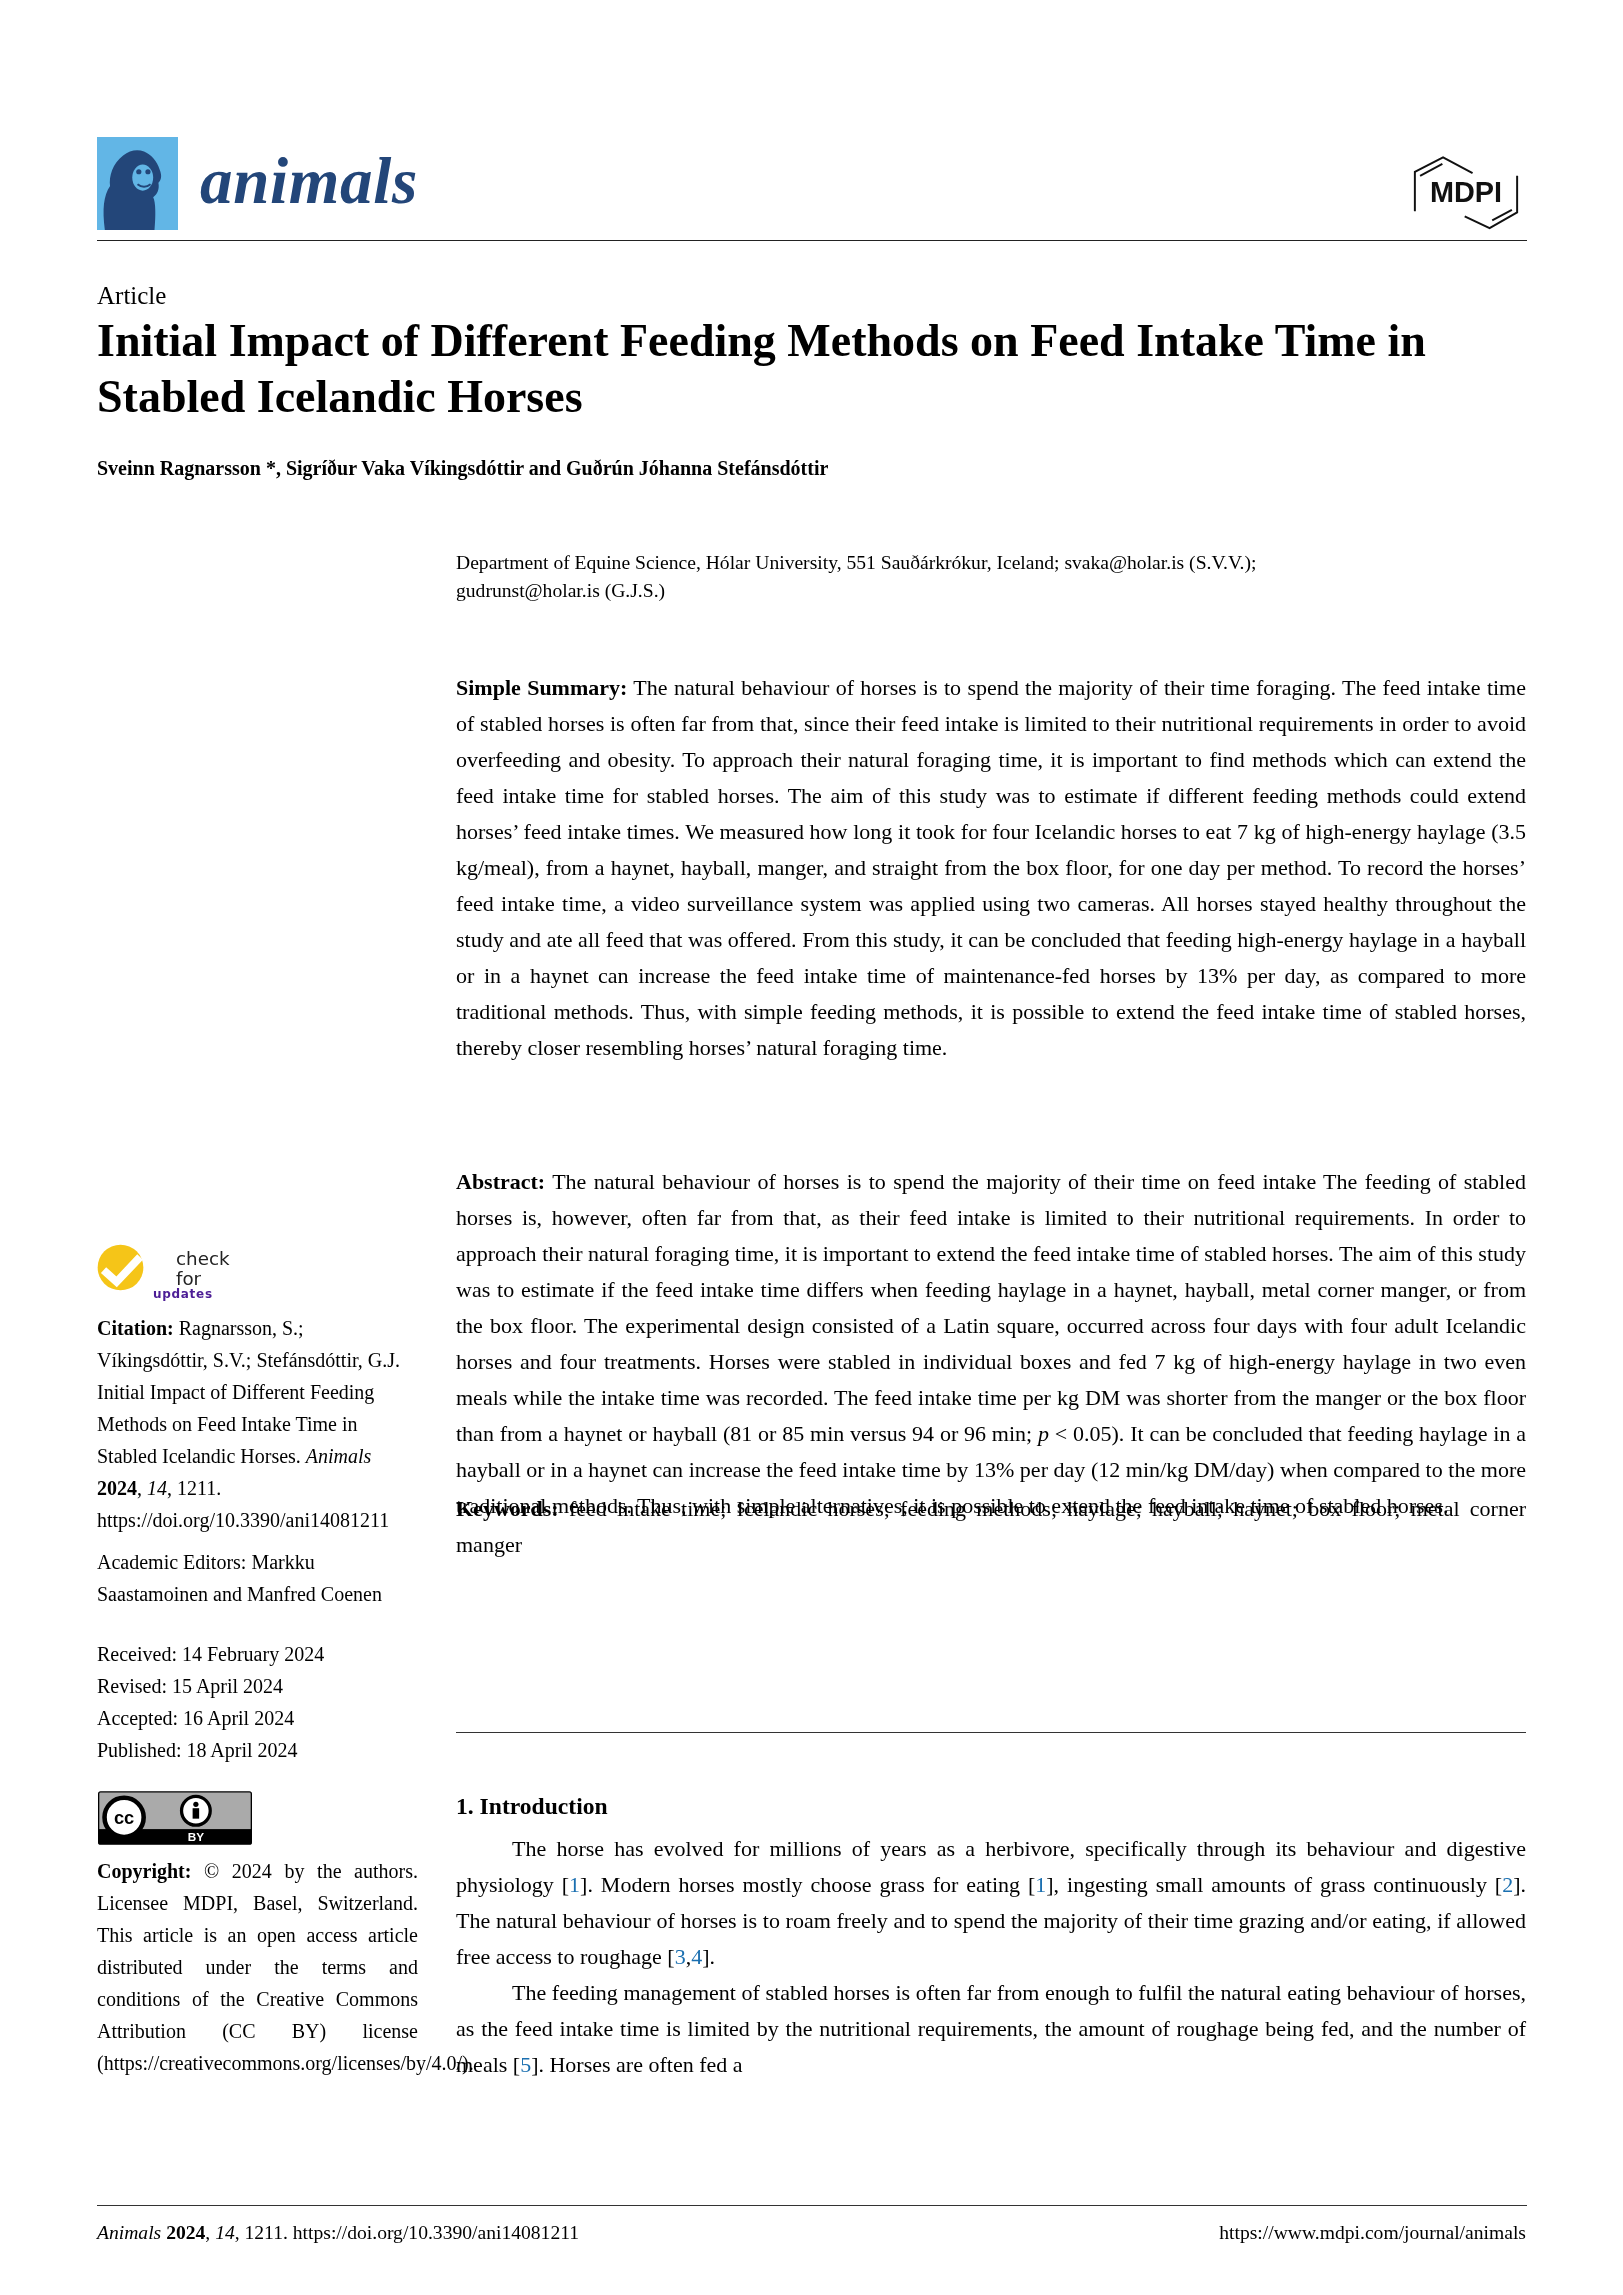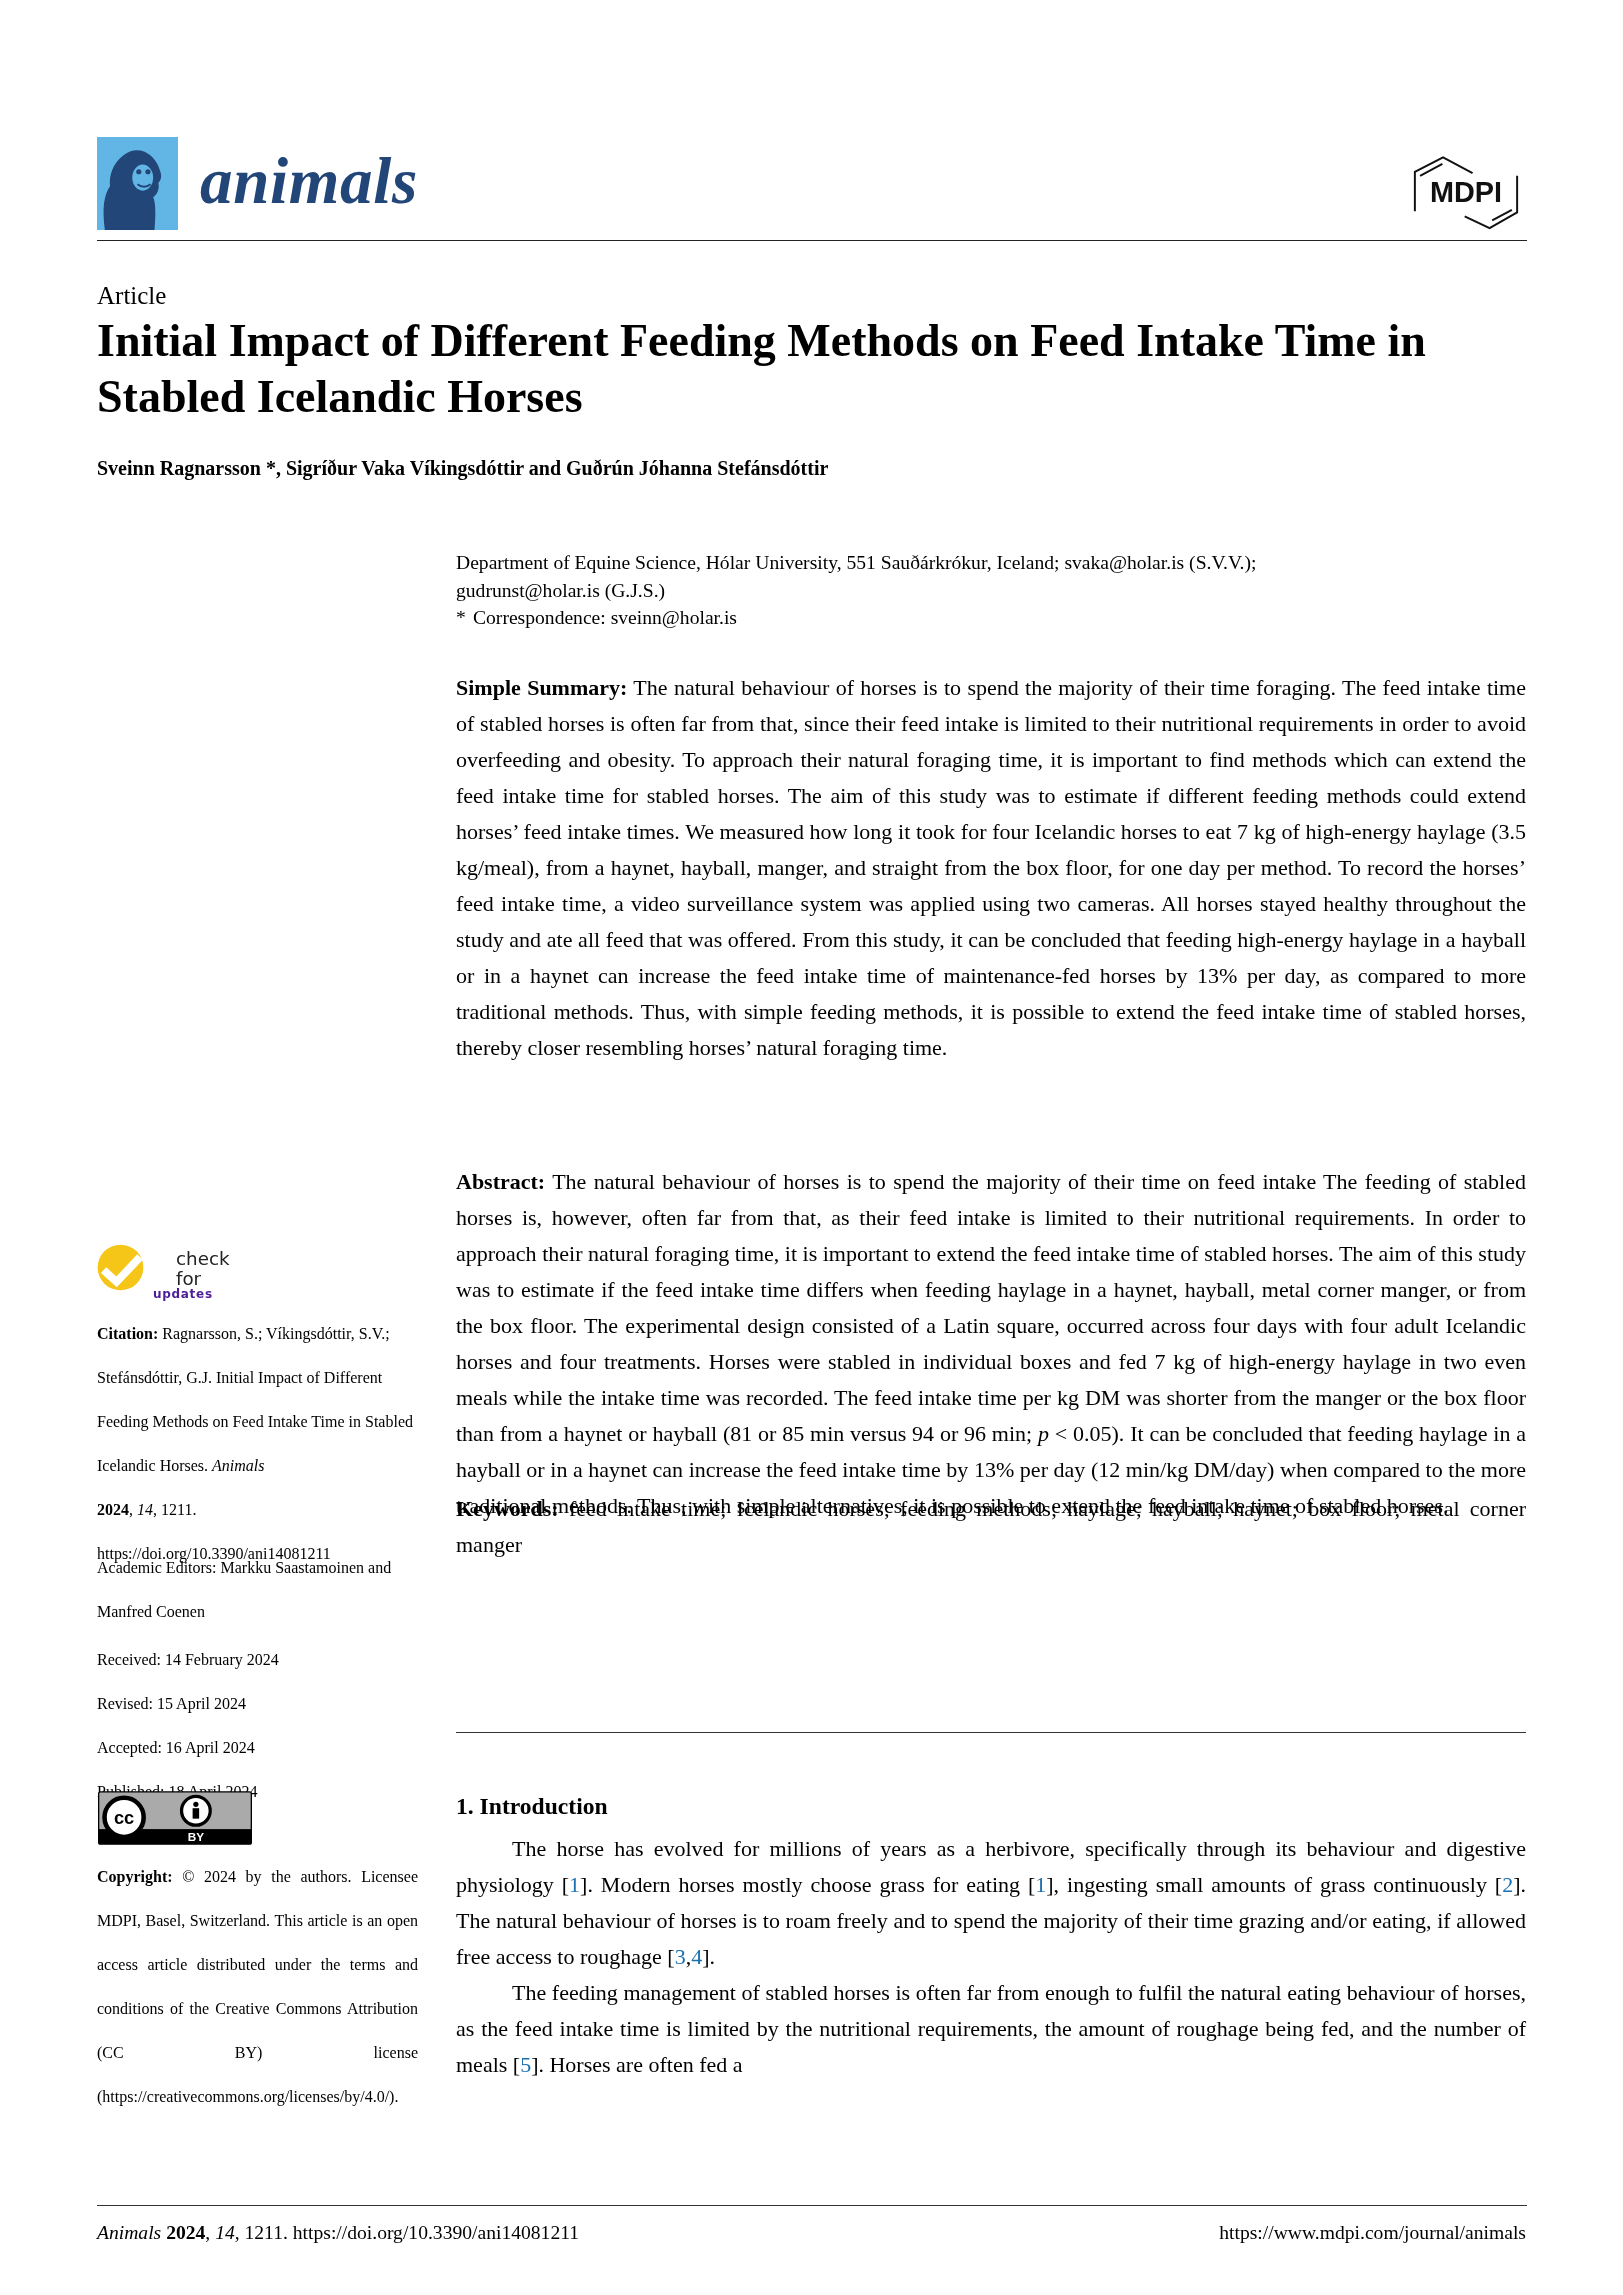--- a/index.html
+++ b/index.html
@@ -27,21 +27,21 @@
   #abstract { top: 1164px; }
   #keywords { top: 1491px; }
   .label { font-weight: bold; }
   #rule-mid { left: 456px; top: 1732px; width: 1070px; height: 0; border-top: 1.3px solid #333; }
   #intro-heading { left: 456px; top: 1791px; font-size: 23.6px; font-weight: bold; line-height: 31px; }
   #intro { top: 1831px; }
   #intro p { margin: 0; text-indent: 56px; }
   .ref { color: #1a6fb0; }
 
   
-  .lcol { left: 97px; width: 321px; font-size: 16px; line-height: 44px; }
+  .lcol { left: 97px; width: 321px; font-size: 20px; line-height: 32px; }
   #check-updates { left: 97px; top: 1244px; width: 151px; height: 46px; }
   #check-icon { position: absolute; left: 0; top: 0; width: 47px; height: 47px; }
   #check-text1 { position: absolute; left: 56px; top: 5.2px; font-family: "DejaVu Sans", sans-serif; font-size: 18.3px; line-height: 19.6px; color: #222; margin-left: 23px; }
   #check-text2 { position: absolute; left: 56px; top: 41px; font-family: "DejaVu Sans", sans-serif; font-size: 12px; font-weight: bold; line-height: 19.6px; color: #4c1d95; letter-spacing: 0.7px; }
   #citation { top: 1312px; }
   #editors { top: 1546px; }
   #dates { top: 1638px; }
   #cc-badge { left: 98px; top: 1791px; width: 154px; height: 54px; }
   #copyright { top: 1855px; text-align: justify; }
 
@@ -75,21 +75,20 @@
 </div>
 <div id="header-rule" class="abs"></div>
 
 <div id="article-type" class="abs">Article</div>
 <div id="title" class="abs">Initial Impact of Different Feeding Methods on Feed Intake Time in Stabled Icelandic Horses</div>
 <div id="authors" class="abs">Sveinn Ragnarsson *, Sigríður Vaka Víkingsdóttir and Guðrún Jóhanna Stefánsdóttir</div>
 
 <div id="affil" class="abs rcol">
   <div>Department of Equine Science, Hólar University, 551 Sauðárkrókur, Iceland; svaka@holar.is (S.V.V.);</div>
   <div>gudrunst@holar.is (G.J.S.)</div>
-  <div><span class="corr-star">*</span><span>Correspondence: sveinn@holar.is</span></div>
 </div>
 
 <div id="simple-summary" class="abs rcol para">
   <span class="label">Simple Summary:</span><span> The natural behaviour of horses is to spend the majority of their time foraging. The feed intake time of stabled horses is often far from that, since their feed intake is limited to their nutritional requirements in order to avoid overfeeding and obesity. To approach their natural foraging time, it is important to find methods which can extend the feed intake time for stabled horses. The aim of this study was to estimate if different feeding methods could extend horses’ feed intake times.  We measured how long it took for four Icelandic horses to eat 7 kg of high-energy haylage (3.5 kg/meal), from a haynet, hayball, manger, and straight from the box floor, for one day per method. To record the horses’ feed intake time, a video surveillance system was applied using two cameras. All horses stayed healthy throughout the study and ate all feed that was offered. From this study, it can be concluded that feeding high-energy haylage in a hayball or in a haynet can increase the feed intake time of maintenance-fed horses by 13% per day, as compared to more traditional methods. Thus, with simple feeding methods, it is possible to extend the feed intake time of stabled horses, thereby closer resembling horses’ natural foraging time.</span>
 </div>
 
 <div id="abstract" class="abs rcol para">
   <span class="label">Abstract:</span><span> The natural behaviour of horses is to spend the majority of their time on feed intake The feeding of stabled horses is, however, often far from that, as their feed intake is limited to their nutritional requirements. In order to approach their natural foraging time, it is important to extend the feed intake time of stabled horses. The aim of this study was to estimate if the feed intake time differs when feeding haylage in a haynet, hayball, metal corner manger, or from the box floor. The experimental design consisted of a Latin square, occurred across four days with four adult Icelandic horses and four treatments.  Horses were stabled in individual boxes and fed 7 kg of high-energy haylage in two even meals while the intake time was recorded. The feed intake time per kg DM was shorter from the manger or the box floor than from a haynet or hayball (81 or 85 min versus 94 or 96 min; </span><i>p</i><span> &lt; 0.05). It can be concluded that feeding haylage in a hayball or in a haynet can increase the feed intake time by 13% per day (12 min/kg DM/day) when compared to the more traditional methods. Thus, with simple alternatives, it is possible to extend the feed intake time of stabled horses.</span>
 </div>
 

